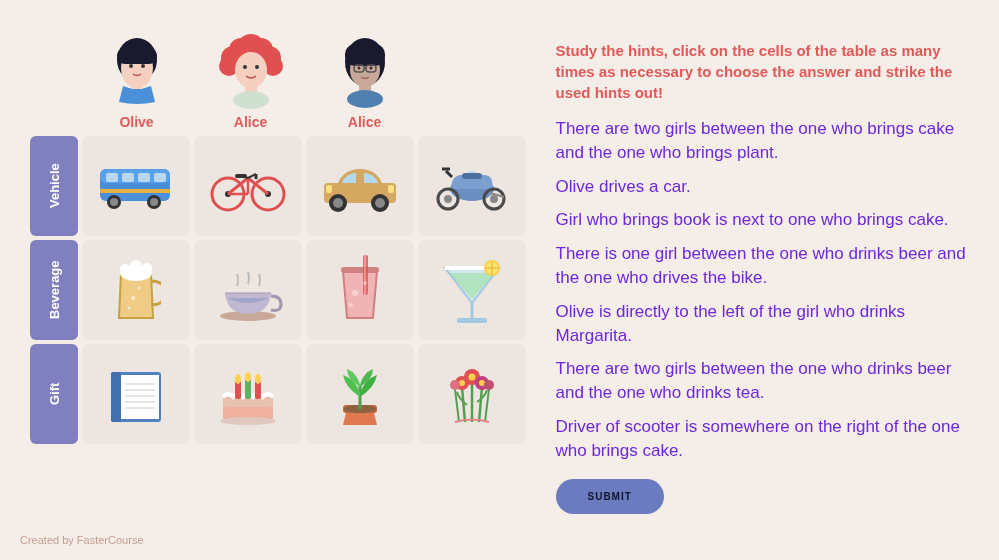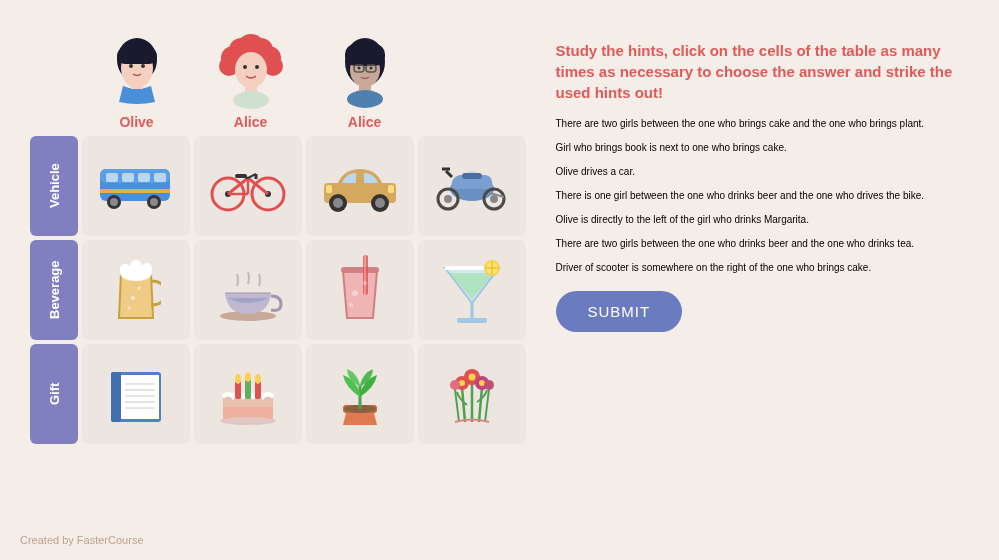--- a/index.html
+++ b/index.html
@@ -101,33 +101,33 @@
       padding-top: 10px;
     }
     .instructions-title {
       color: #e05a5a;
       font-size: 15px;
       font-weight: bold;
       line-height: 1.4;
       margin-bottom: 4px;
     }
     .hint {
-      font-size: 10px;
-      color: #000000;
+      font-size: 17px;
+      color: #6d28d9;
       line-height: 1.4;
       border-bottom: none;
     }
     .submit-btn {
       background: #6b7bbf;
-      color: #ffffff;
+      color: #0f172a;
       border: none;
       border-radius: 24px;
       padding: 12px 32px;
-      font-size: 15px;
-      font-weight: normal;
+      font-size: 10px;
+      font-weight: bold;
       letter-spacing: 1px;
       cursor: pointer;
       align-self: flex-start;
       margin-top: 6px;
     }
     .footer {
       position: absolute;
       bottom: 14px;
       left: 20px;
       font-size: 11px;
@@ -497,22 +497,22 @@
           </div>
         </div>
       </div>
     </div>
   </div>
 
   <div class="right-panel">
     <p class="instructions-title">Study the hints, click on the cells of the table as many times as necessary to choose the answer and strike the used hints out!</p>
 
     <p class="hint">There are two girls between the one who brings cake and the one who brings plant.</p>
+    <p class="hint">Olive drives a car.</p>
     <p class="hint">Girl who brings book is next to one who brings cake.</p>
-    <p class="hint">Olive drives a car.</p>
     <p class="hint">There is one girl between the one who drinks beer and the one who drives the bike.</p>
     <p class="hint">Olive is directly to the left of the girl who drinks Margarita.</p>
     <p class="hint">There are two girls between the one who drinks beer and the one who drinks tea.</p>
     <p class="hint">Driver of scooter is somewhere on the right of the one who brings cake.</p>
 
     <button class="submit-btn">SUBMIT</button>
   </div>
 </div>
 
 <div class="footer">Created by FasterCourse</div>

